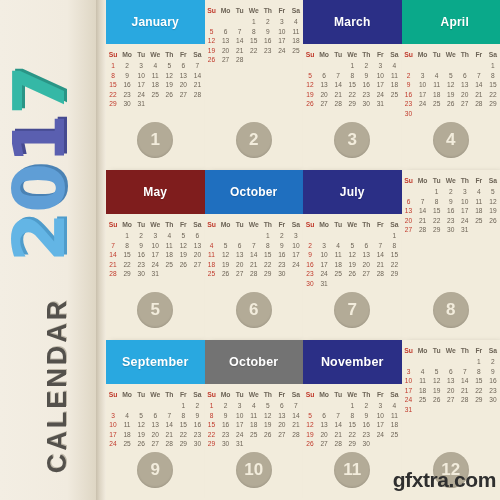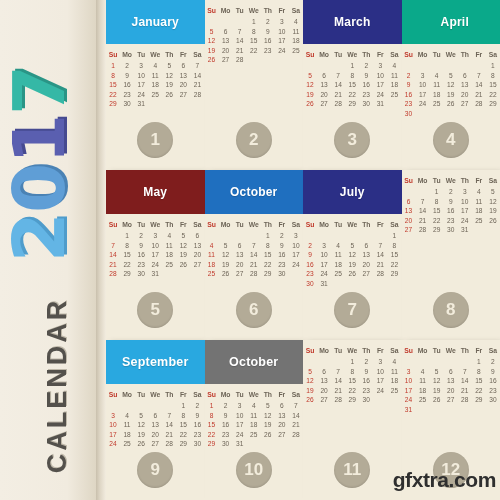--- a/index.html
+++ b/index.html
@@ -846,20 +846,21 @@
                 <td></td>
                 <td></td>
                 <td></td>
                 <td></td>
               </tr>
             </tbody>
           </table>
           <div class="month-number-badge">10</div>
         </div>
         <div class="month-card">
+          <div class="month-header" style="background: rgb(43, 47, 134);">November</div>
           <table class="days-table">
             <thead>
               <tr>
                 <th class="sunday-head">Su</th>
                 <th>Mo</th>
                 <th>Tu</th>
                 <th>We</th>
                 <th>Th</th>
                 <th>Fr</th>
                 <th>Sa</th>

